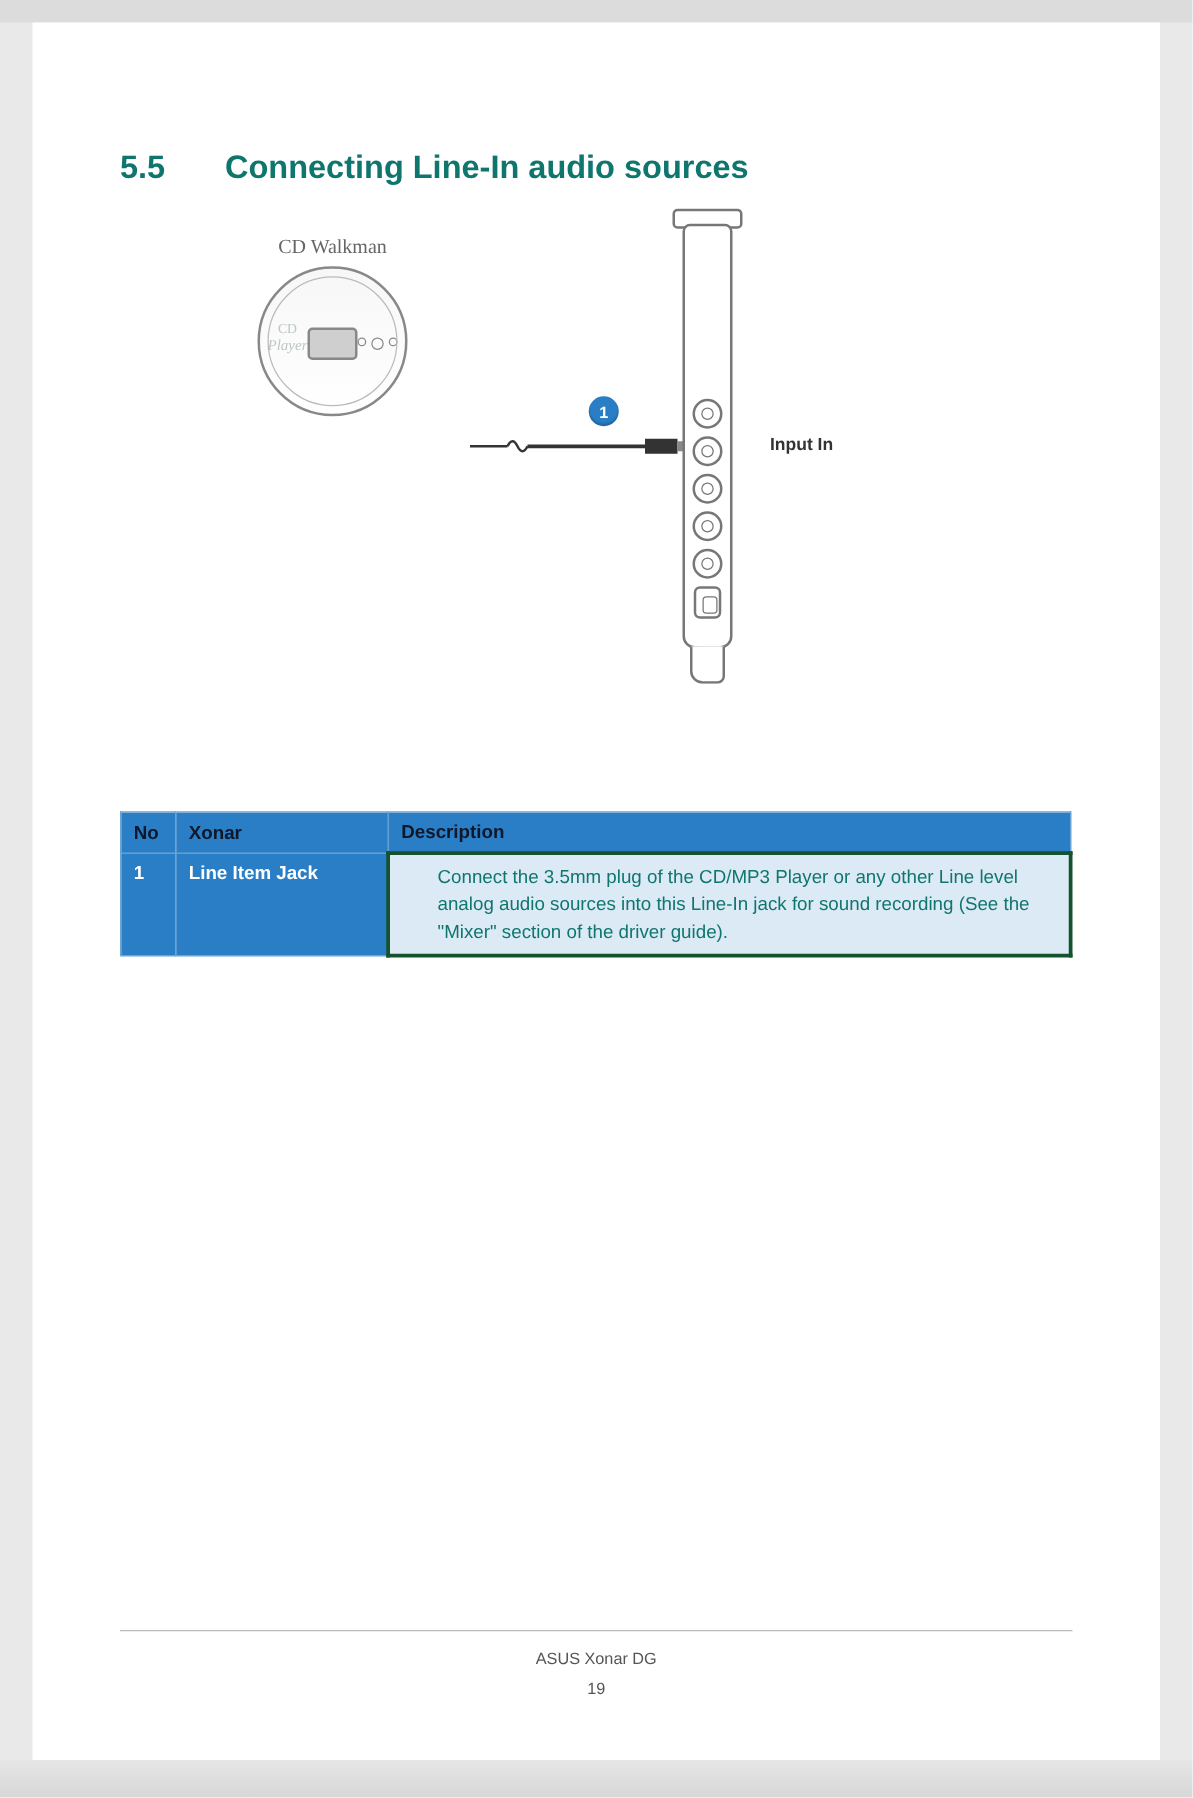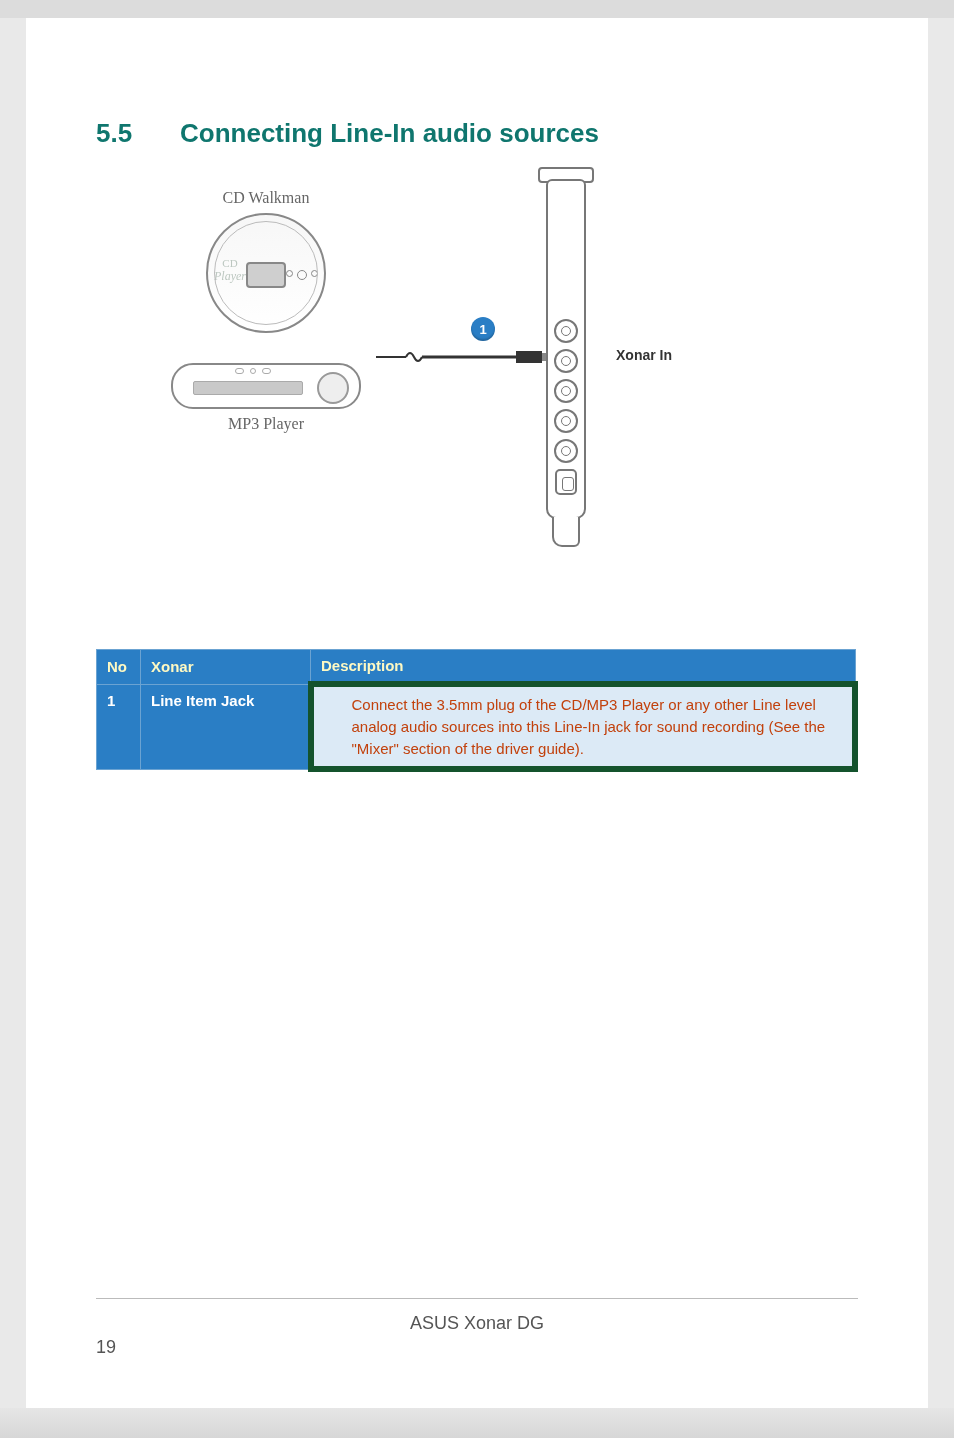--- a/index.html
+++ b/index.html
@@ -209,56 +209,56 @@
   }
 
   .desc-table{
     margin-top: 80px;
     width: 100%;
     border-collapse: collapse;
     font-size: 15px;
   }
   .desc-table th{
     background:#2a7ec5;
-    color:#fef9c3;
+    color:#0f172a;
     font-weight:bold;
     text-align:left;
     padding:7px 10px;
     border:1px solid #6ba3d2;
   }
   .desc-table th.no{ width:44px; }
   .desc-table th.item{ width:170px; }
   .desc-table td{
     padding:7px 10px;
     vertical-align:top;
   }
   .desc-table td.no, .desc-table td.item{
     background:#2a7ec5;
     color:#fff;
     font-weight:bold;
     border:1px solid #6ba3d2;
   }
   .desc-table td.desc{
     background:#dceaf6;
-    color:#c2410c;
-    border:6px solid #14532d;
+    color:#0f766e;
+    border:3px solid #14532d;
     line-height:1.45;
     padding-left:38px;
   }
 
   .footer{
     position:absolute;
     bottom:50px;
     left:70px; right:70px;
     border-top:1px solid #bbb;
     padding-top:14px;
     display:flex;
-    justify-content:flex-start;
+    justify-content:center;
     color:#555;
-    font-size:18px;
+    font-size:13px;
   }
   .footer .center{
     position:absolute;
     left:0; right:0;
     text-align:center;
   }
   .footer .pageno{
     position:relative;
     margin-top:24px;
   }
@@ -291,32 +291,20 @@
           <span>Player</span>
         </div>
         <div class="screen"></div>
         <div class="btns">
             <span></span>
             <span class="big"></span>
             <span></span>
           </div>
       </div>
 
-      <div class="mp3">
-        <div class="mp3-body">
-          <div class="dots">
-              <span></span>
-              <span class="mid"></span>
-              <span></span>
-            </div>
-          <div class="bar"></div>
-          <div class="wheel"></div>
-        </div>
-        <div class="device-label mp3-label">MP3 Player</div>
-      </div>
     </div>
 
     <div class="cable">
       <svg viewBox="0 0 180 20">
         <line x1="0" y1="10" x2="30" y2="10" stroke="#333" stroke-width="2"></line>
         <path d="M30 10 q4 -8 8 0 q4 8 8 0" stroke="#333" stroke-width="2" fill="none"></path>
         <line x1="46" y1="10" x2="140" y2="10" stroke="#333" stroke-width="3"></line>
         <rect x="140" y="4" width="26" height="12" fill="#333"></rect>
         <rect x="166" y="6" width="14" height="8" fill="#888"></rect>
       </svg>
@@ -333,21 +321,21 @@
         <div class="jack"></div>
         <div class="jack"></div>
         <div class="jack"></div>
         <div class="jack"></div>
         <div class="jack"></div>
         <div class="spdif"></div>
       </div>
       <div class="foot"></div>
     </div>
 
-    <div class="linein-label">Xonar In</div>
+    <div class="linein-label">Input In</div>
   </div>
 
   <table class="desc-table">
     <thead>
       <tr>
         <th class="no">No</th>
         <th class="item">Xonar</th>
         <th>Description</th>
       </tr>
     </thead>

